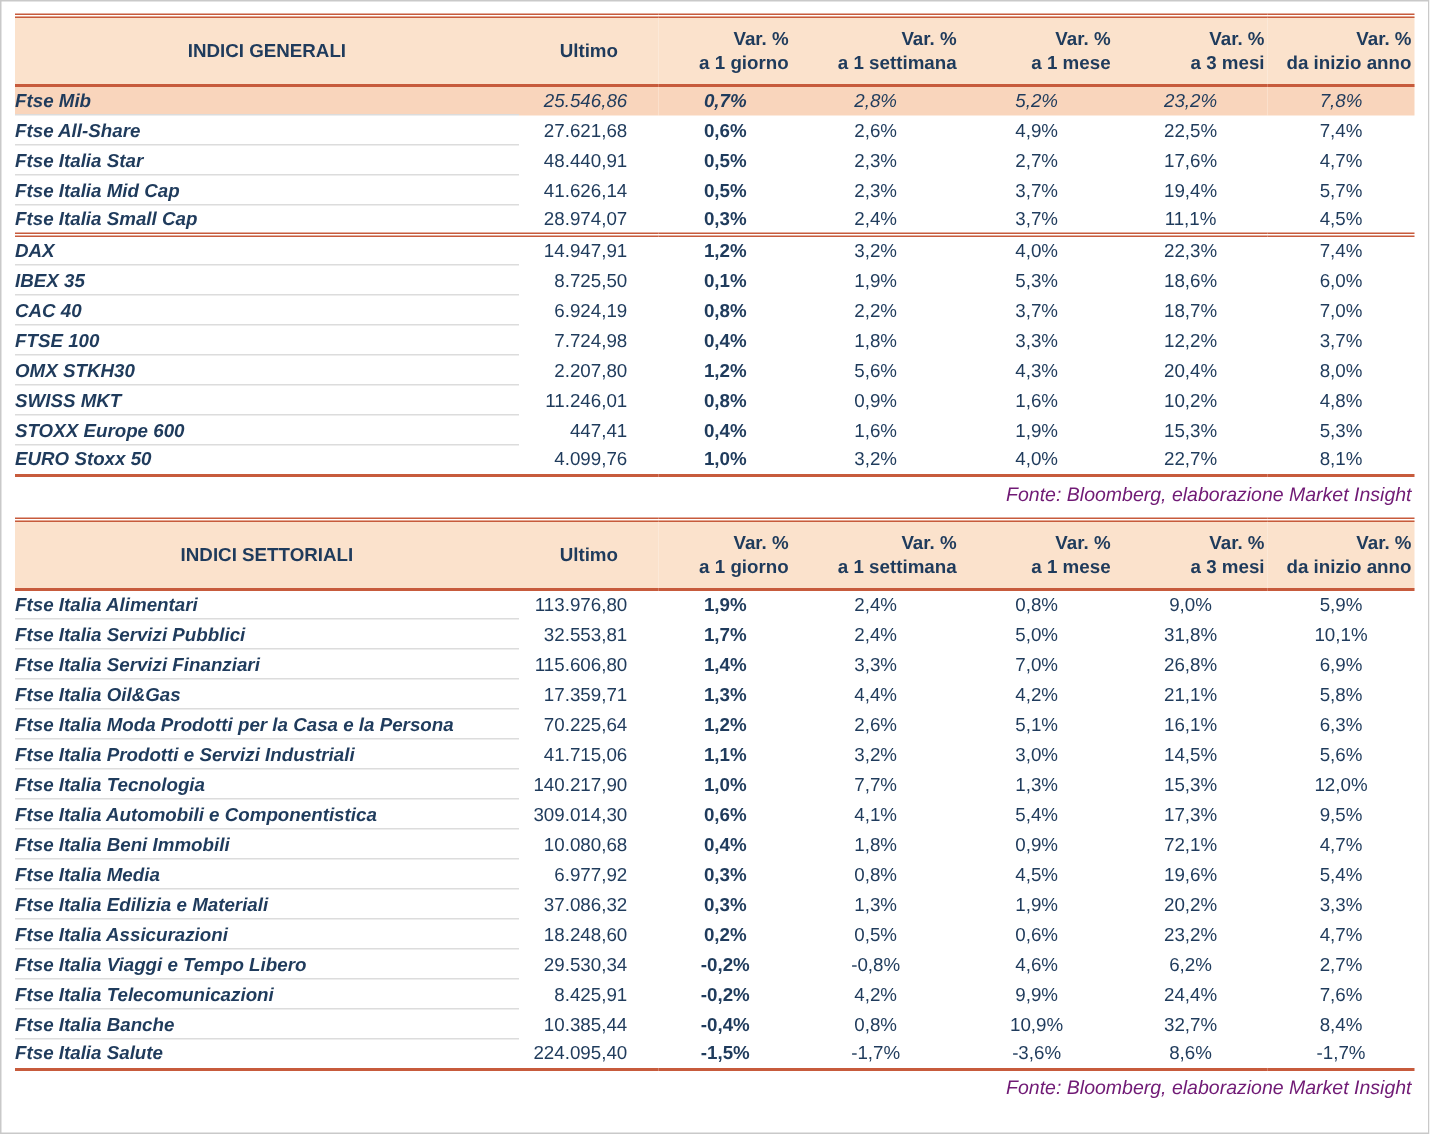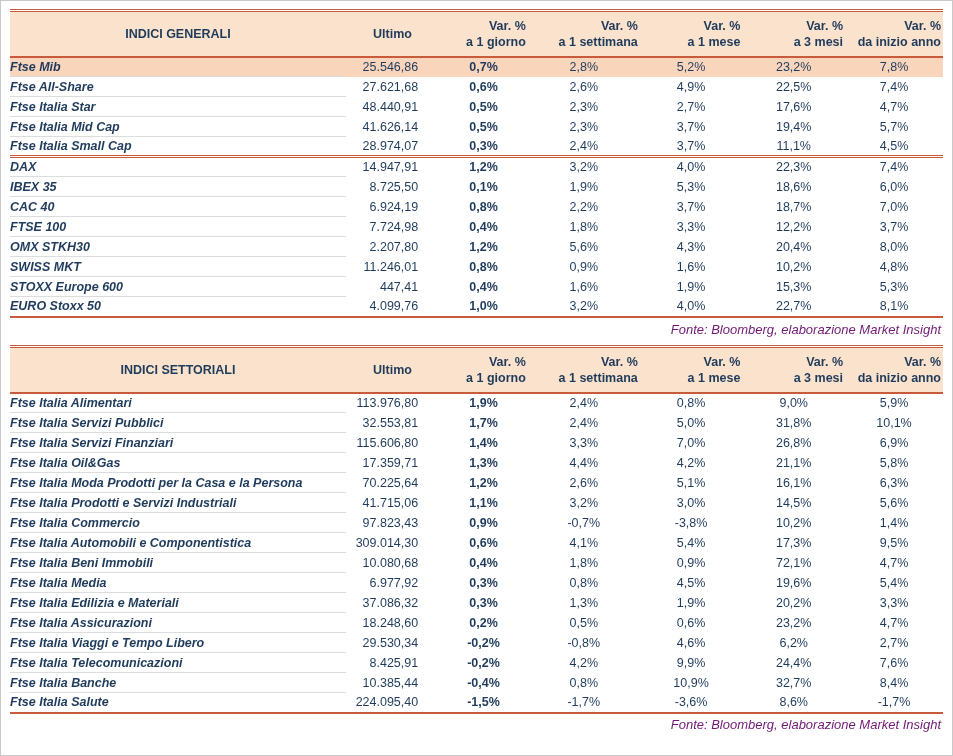--- a/index.html
+++ b/index.html
@@ -51,21 +51,21 @@
     text-align:left;
     padding-left:0;
     border-bottom:1px solid #DCDCDC;
     white-space:nowrap;
     overflow:hidden;
   }
   table.idx td.num { text-align:right; padding-right:21px; }
   table.idx td.pct { text-align:center; }
   table.idx td.b   { font-weight:bold; }
 
-  tr.hl td { background:#F9D5BC; }
+  tr.hl td { background:#F9D5BC;font-style:italic; }
   tr.gs td { border-top:3px double #C75B3C; }
 
   
   .fonte {
     text-align:right;
     font-style:italic;
     font-size:13px;
     color:#701a75;
     margin:4px 2px 8px 0;
     line-height:1.2;
@@ -323,27 +323,27 @@
           <tr>
             <td class="name">Ftse Italia Prodotti e Servizi Industriali</td>
             <td class="num">41.715,06</td>
             <td class="pct b">1,1%</td>
             <td class="pct">3,2%</td>
             <td class="pct">3,0%</td>
             <td class="pct">14,5%</td>
             <td class="pct">5,6%</td>
           </tr>
           <tr>
-            <td class="name">Ftse Italia Commercio</td>
-            <td class="num">97.823,43</td>
-            <td class="pct b">0,9%</td>
-            <td class="pct">-0,7%</td>
-            <td class="pct">-3,8%</td>
-            <td class="pct">10,2%</td>
-            <td class="pct">1,4%</td>
+            <td class="name">Ftse Italia Tecnologia</td>
+            <td class="num">140.217,90</td>
+            <td class="pct b">1,0%</td>
+            <td class="pct">7,7%</td>
+            <td class="pct">1,3%</td>
+            <td class="pct">15,3%</td>
+            <td class="pct">12,0%</td>
           </tr>
           <tr>
             <td class="name">Ftse Italia Automobili e Componentistica</td>
             <td class="num">309.014,30</td>
             <td class="pct b">0,6%</td>
             <td class="pct">4,1%</td>
             <td class="pct">5,4%</td>
             <td class="pct">17,3%</td>
             <td class="pct">9,5%</td>
           </tr>

